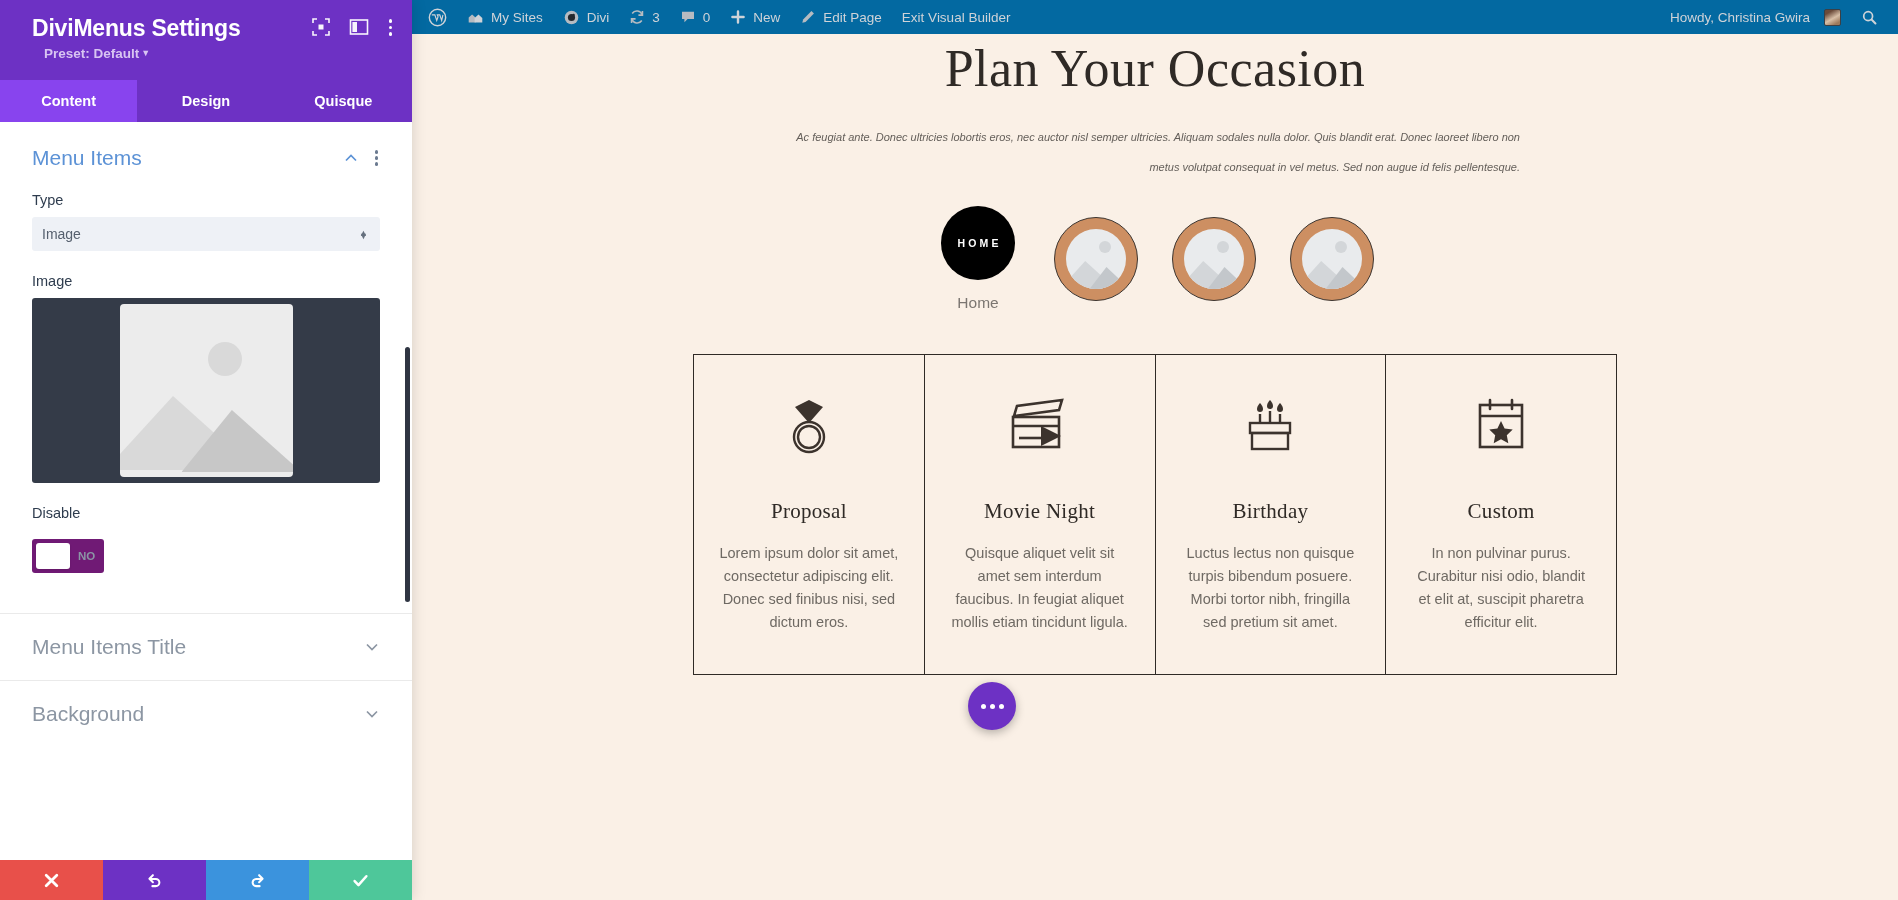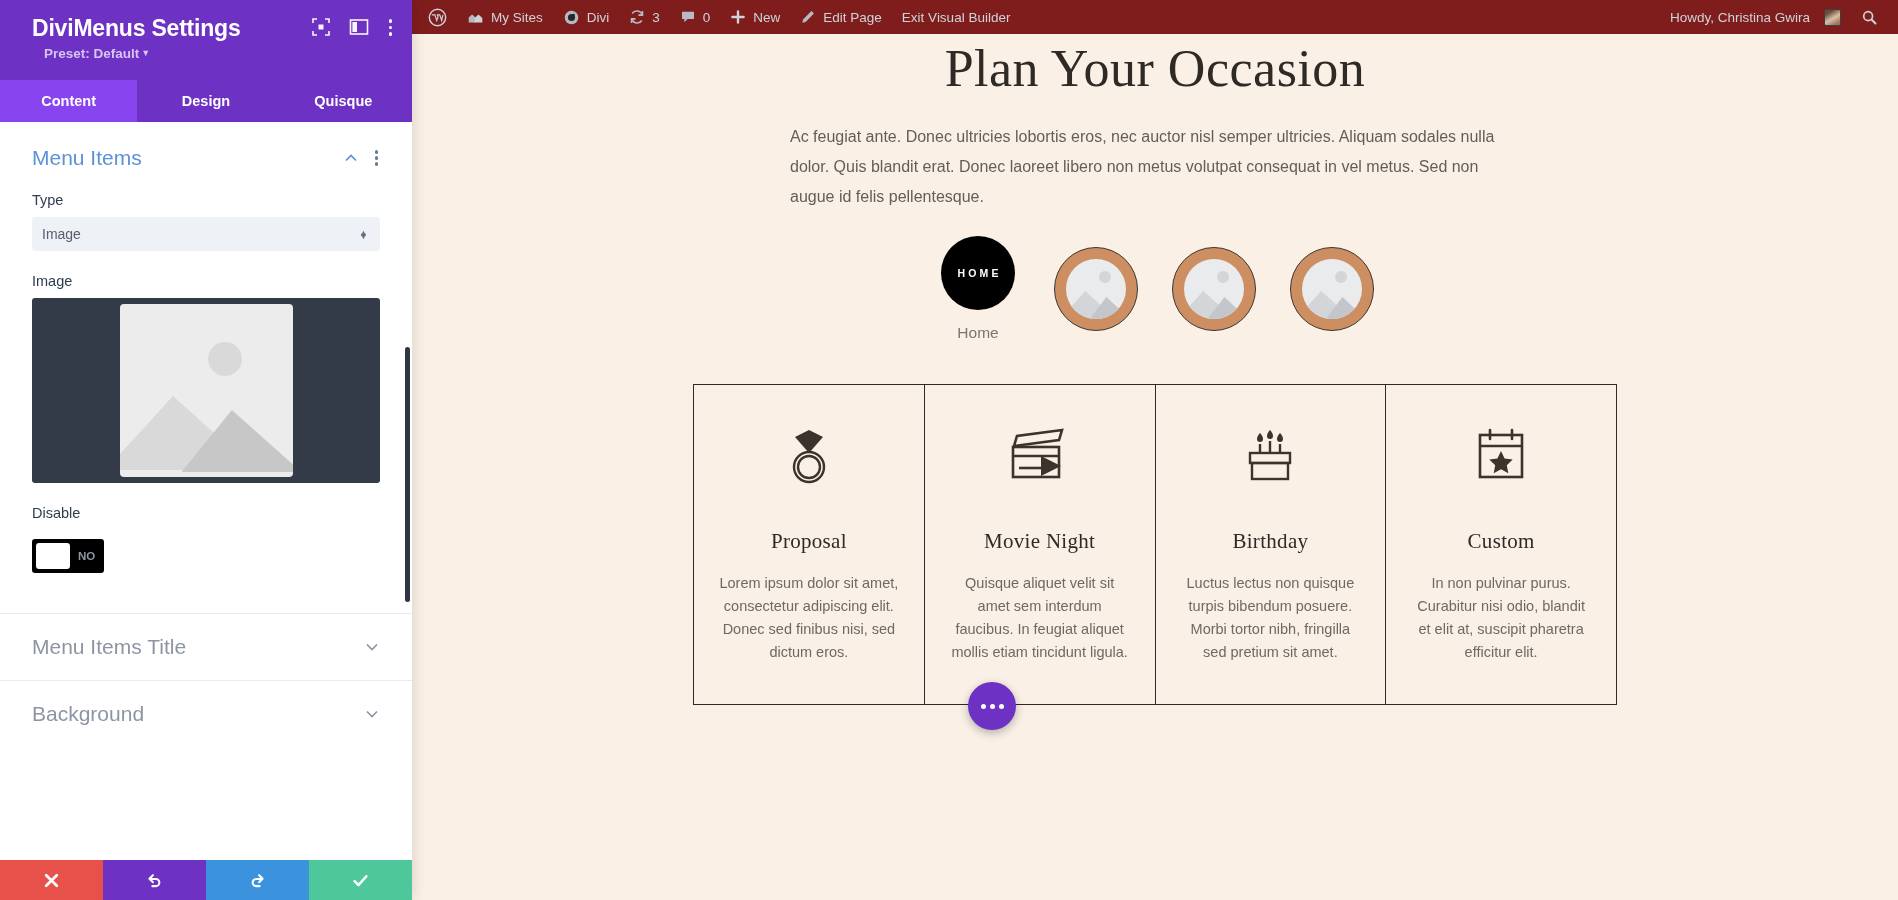--- a/index.html
+++ b/index.html
@@ -114,21 +114,21 @@
     clip-path: polygon(0% 100%, 45% 0%, 100% 100%);
   }
   .img-ph .m2 {
     position: absolute; width: 120px; height: 62px; left: 62px; top: 106px;
     background: #c7c7c7;
     clip-path: polygon(0% 100%, 42% 0%, 100% 100%);
   }
 
   .toggle-wrap {
     margin-top: 9px; display: inline-flex; align-items: center;
-    background: #000000; border-radius: 3px; padding: 4px;
+    background: #701a75; border-radius: 3px; padding: 4px;
     height: 34px; width: 72px; cursor: pointer;
   }
   .toggle-knob {
     width: 34px; height: 26px; background: #fff; border-radius: 3px;
     box-shadow: 0 1px 2px rgba(0,0,0,.12);
   }
   .toggle-text { font-size: 11.5px; font-weight: bold; color: #8b95a5; margin-left: 8px; }
 
   .section-closed {
     border-top: 1px solid #eaeaea;
@@ -151,21 +151,21 @@
   .fb-purple { background: #6d31c4; }
   .fb-blue { background: #3b93dd; }
   .fb-green { background: #4ec79a; }
 
   
   .stage {
     position: relative; flex: 1 1 auto; height: 900px;
     background: #faf0e6; overflow: hidden;
   }
   .wpbar {
-    height: 34px; background: #7f1d1d; display: flex; align-items: center;
+    height: 34px; background: #0369a1; display: flex; align-items: center;
     padding: 0 10px 0 6px; color: #cfd3d8; font-size: 13.5px;
     position: relative; z-index: 10;
   }
   .wp-item {
     display: flex; align-items: center; gap: 7px; padding: 0 10px;
     height: 34px; cursor: pointer; white-space: nowrap;
   }
   .wp-item svg { display: block; }
   .wp-spacer { flex: 1 1 auto; }
   .wp-avatar {
@@ -181,21 +181,21 @@
   .page-inner { width: 100%; padding-top: 4px; }
 
   .h1 {
     font-family: "Liberation Serif", serif;
     font-size: 52px; font-weight: normal; color: #2f2a26;
     text-align: center; letter-spacing: .5px; line-height: 62px;
     margin-top: 0;
   }
   .lead {
     width: 730px; margin: 22px auto 0 auto;
-    text-align: left; color: #635e59; font-size: 16px; line-height: 30px;
+    text-align: right; color: #635e59; font-size: 11px; line-height: 30px; font-style: italic;
   }
 
   .menu-row {
     display: flex; justify-content: center; align-items: center;
     gap: 28px; margin-top: 24px;
   }
   .menu-item { width: 90px; text-align: center; cursor: pointer; }
   .circle-home {
     width: 74px; height: 74px; border-radius: 50%; background: #000;
     margin: 0 auto; display: flex; align-items: center; justify-content: center;

